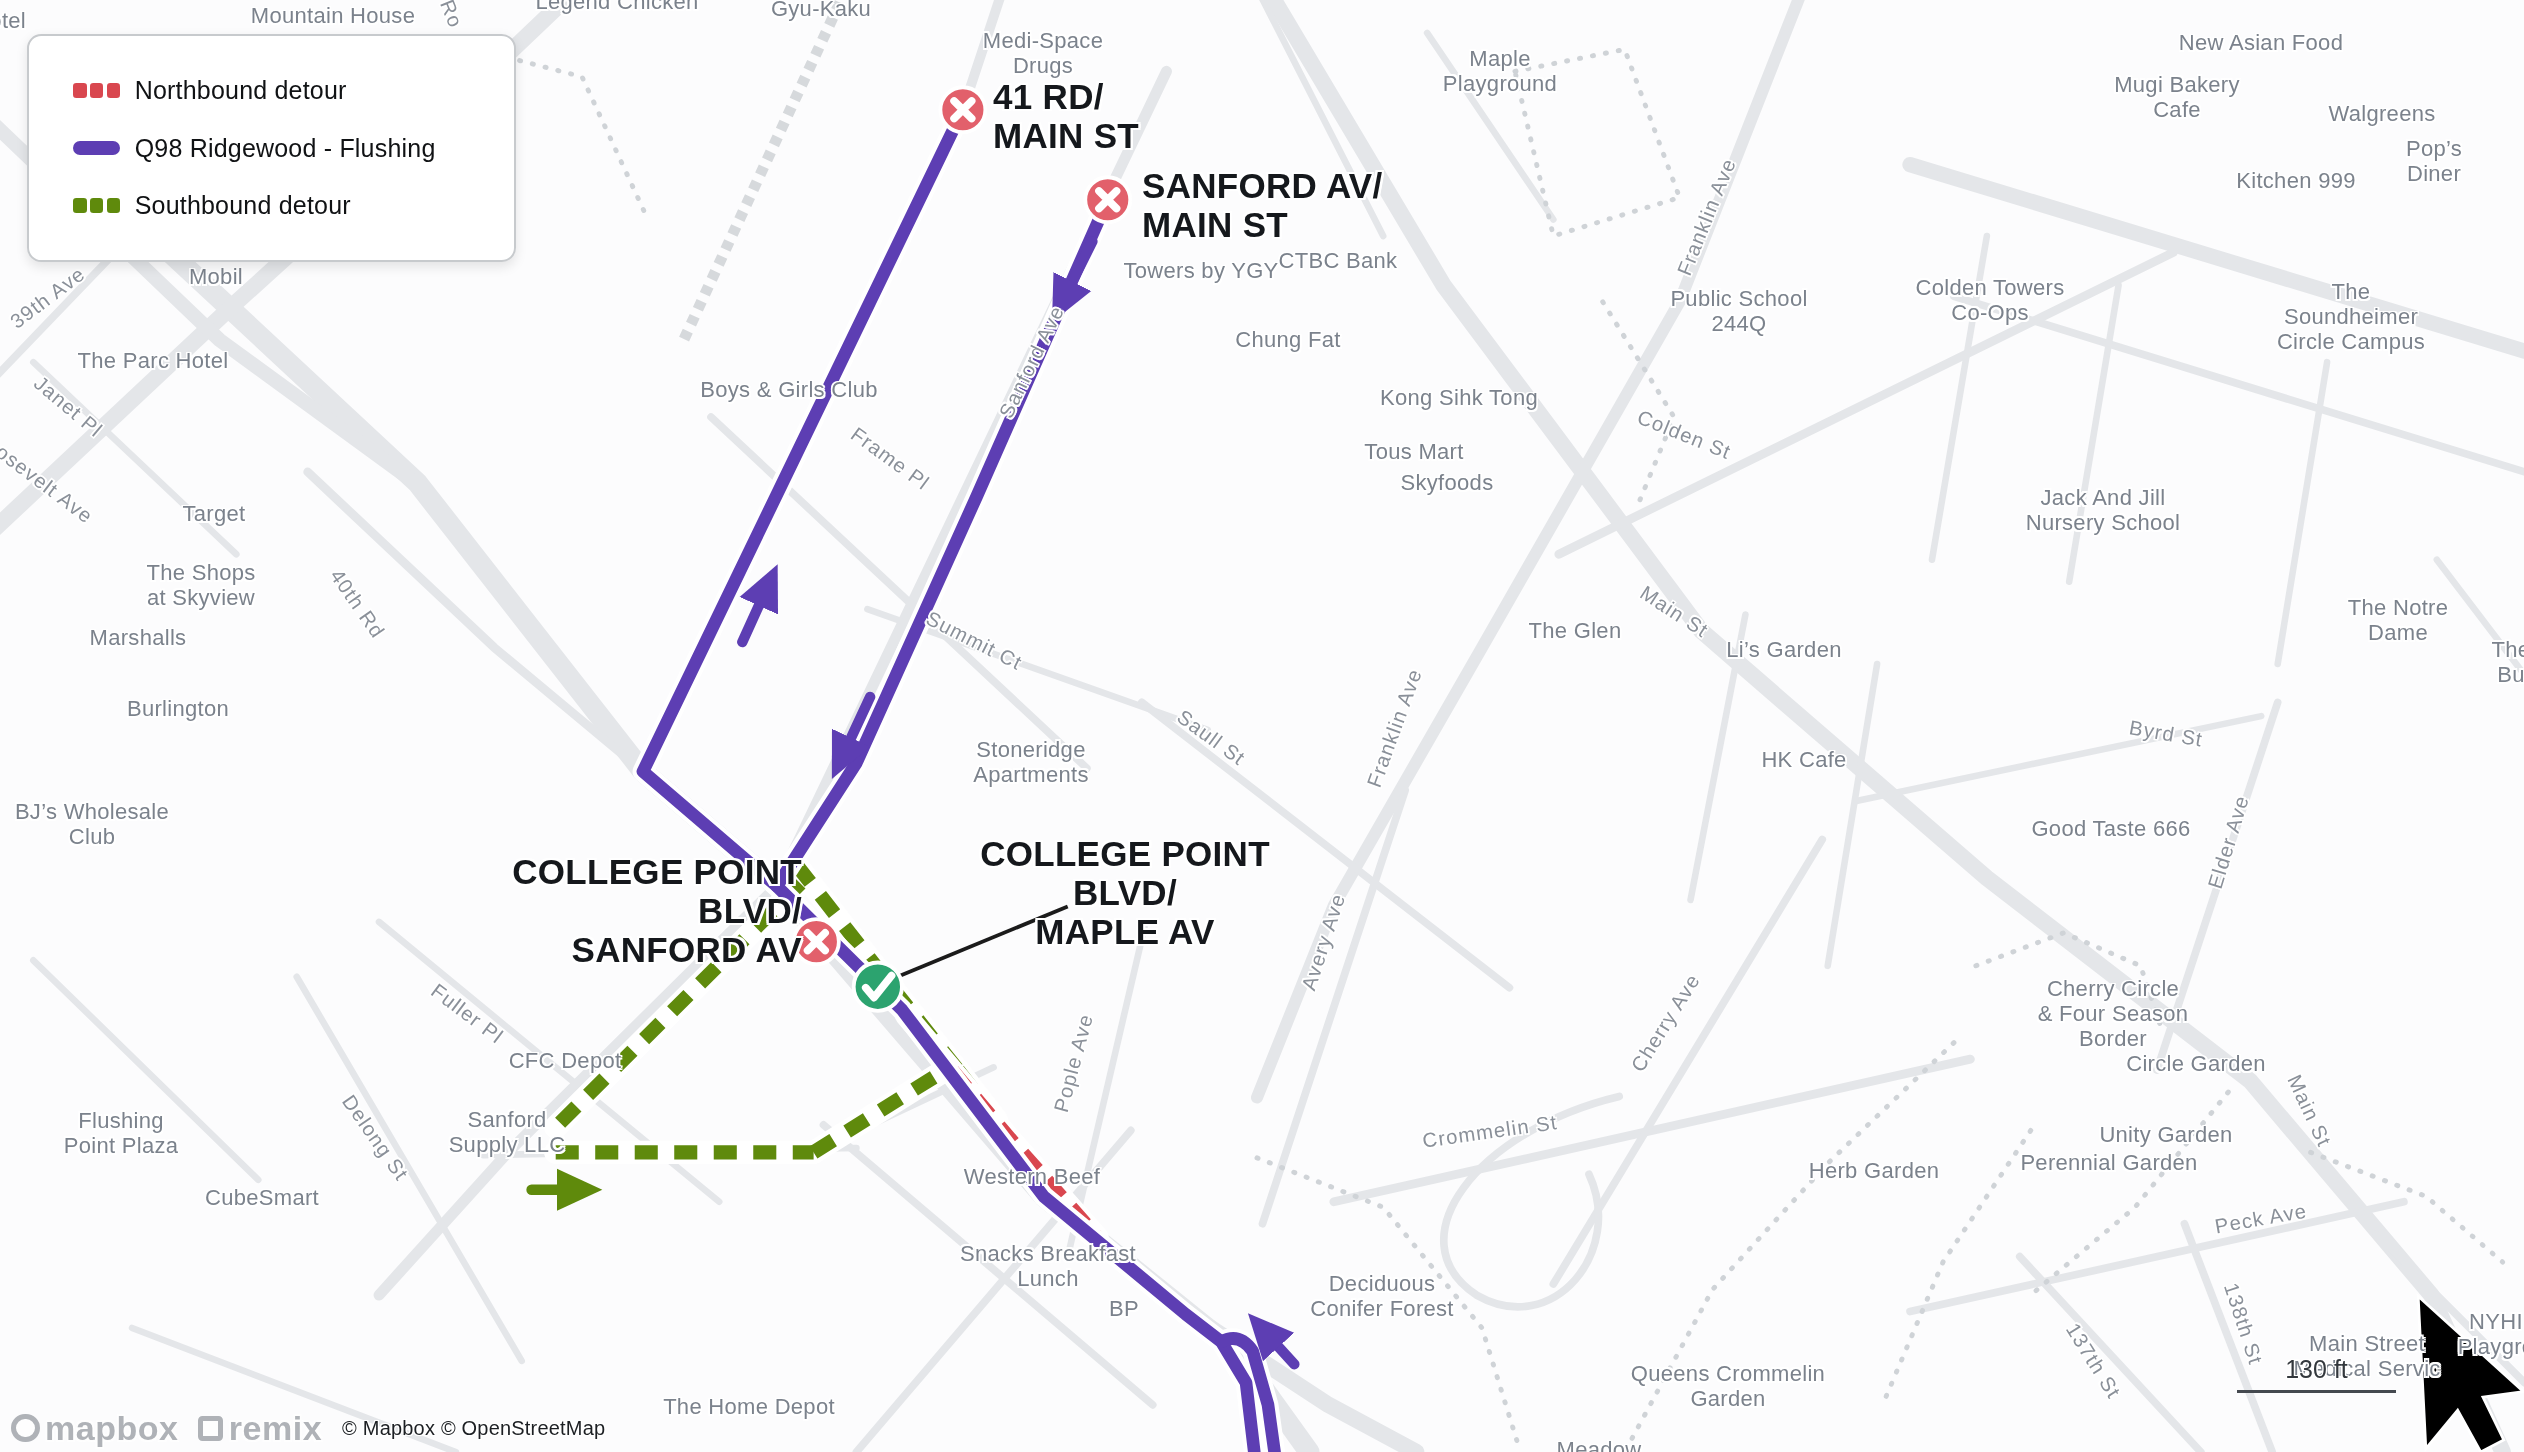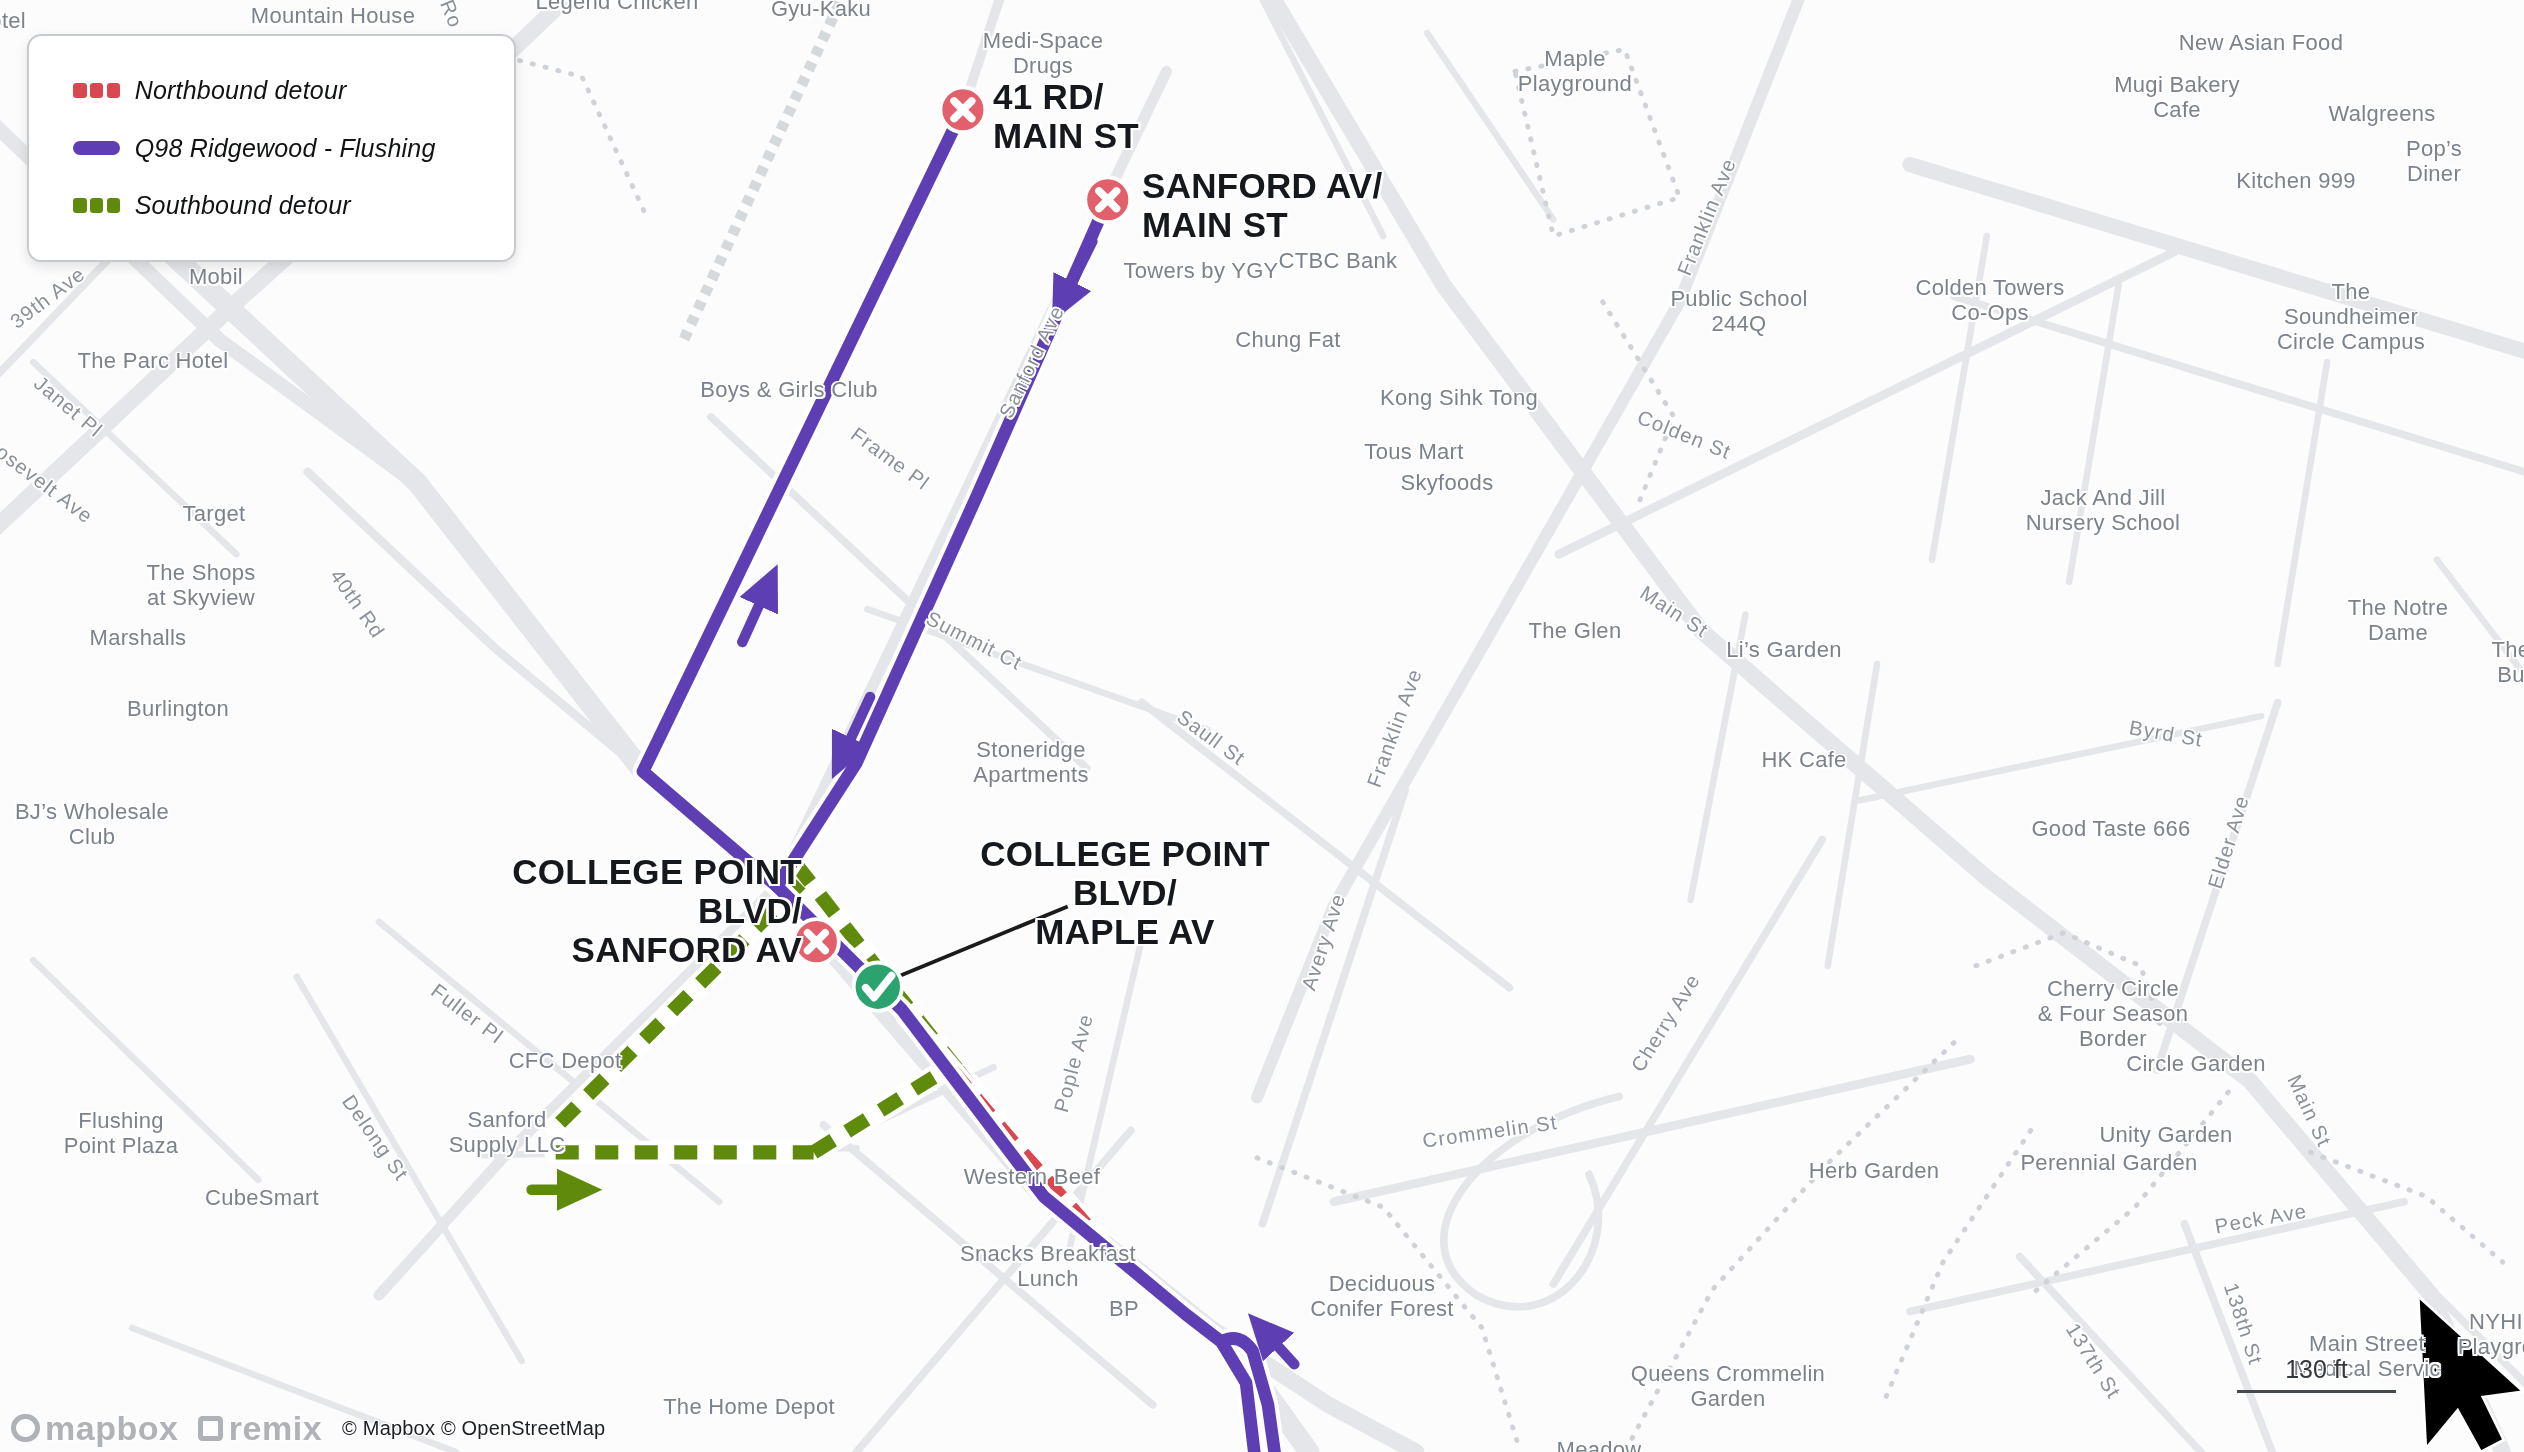--- a/index.html
+++ b/index.html
@@ -21,21 +21,21 @@
     color:#15181c;font-weight:700;font-size:35px;line-height:1.12;
     letter-spacing:0.3px;
     text-shadow:-2.2px -2.2px 0 #fff,2.2px -2.2px 0 #fff,-2.2px 2.2px 0 #fff,2.2px 2.2px 0 #fff,0 -2.2px 0 #fff,0 2.2px 0 #fff,-2.2px 0 0 #fff,2.2px 0 0 #fff;
   }
   
   #legend{
     position:absolute;left:27.4px;top:34px;width:489px;height:228px;
     background:#fff;border:2.2px solid #c7cacd;border-radius:14.3px;
     box-shadow:0 4.4px 12px rgba(0,0,0,.10);
     display:flex;flex-direction:column;justify-content:center;gap:28.5px;
-    padding-left:44px;box-sizing:border-box;font-style:italic;
+    padding-left:44px;box-sizing:border-box;
   }
   .leg-row{display:flex;align-items:center;gap:14.3px;}
   .leg-label{font-size:25px;color:#101214;font-weight:500;letter-spacing:0.2px;}
   .sw{display:flex;gap:3.8px;width:47px;flex:none;}
   .sw i{display:block;height:14.3px;border-radius:3.3px;flex:1;}
   .sw.solid i{border-radius:7.1px;}
   
   #attrib{position:absolute;left:11px;bottom:4.4px;display:flex;align-items:center;gap:20px;}
   .logo{
     font-size:34px;font-weight:700;letter-spacing:0.5px;color:#a7abb0;opacity:.9;
@@ -198,21 +198,21 @@
   <div class="lbl" style="left:617px;top:1.6px">Legend Chicken</div>
   <div class="lbl" style="left:821px;top:8.8px">Gyu-Kaku</div>
   <div class="lbl" style="left:1043px;top:53px">Medi-Space
 Drugs</div>
   <div class="lbl" style="left:2261px;top:43px">New Asian Food</div>
   <div class="lbl" style="left:2177px;top:97px">Mugi Bakery
 Cafe</div>
   <div class="lbl" style="left:2382px;top:114px">Walgreens</div>
   <div class="lbl" style="left:2434px;top:161px">Pop’s Diner</div>
   <div class="lbl" style="left:2296px;top:181px">Kitchen 999</div>
-  <div class="lbl" style="left:1575px;top:71px">Maple
+  <div class="lbl" style="left:1500px;top:71px">Maple
 Playground</div>
   <div class="lbl" style="left:1201px;top:271px">Towers by YGY</div>
   <div class="lbl" style="left:1338px;top:261px">CTBC Bank</div>
   <div class="lbl" style="left:1288px;top:340px">Chung Fat</div>
   <div class="lbl" style="left:1990px;top:300px">Colden Towers
 Co-Ops</div>
   <div class="lbl" style="left:2351px;top:317px">The Soundheimer
 Circle Campus</div>
   <div class="lbl" style="left:1739px;top:311px">Public School
 244Q</div>

